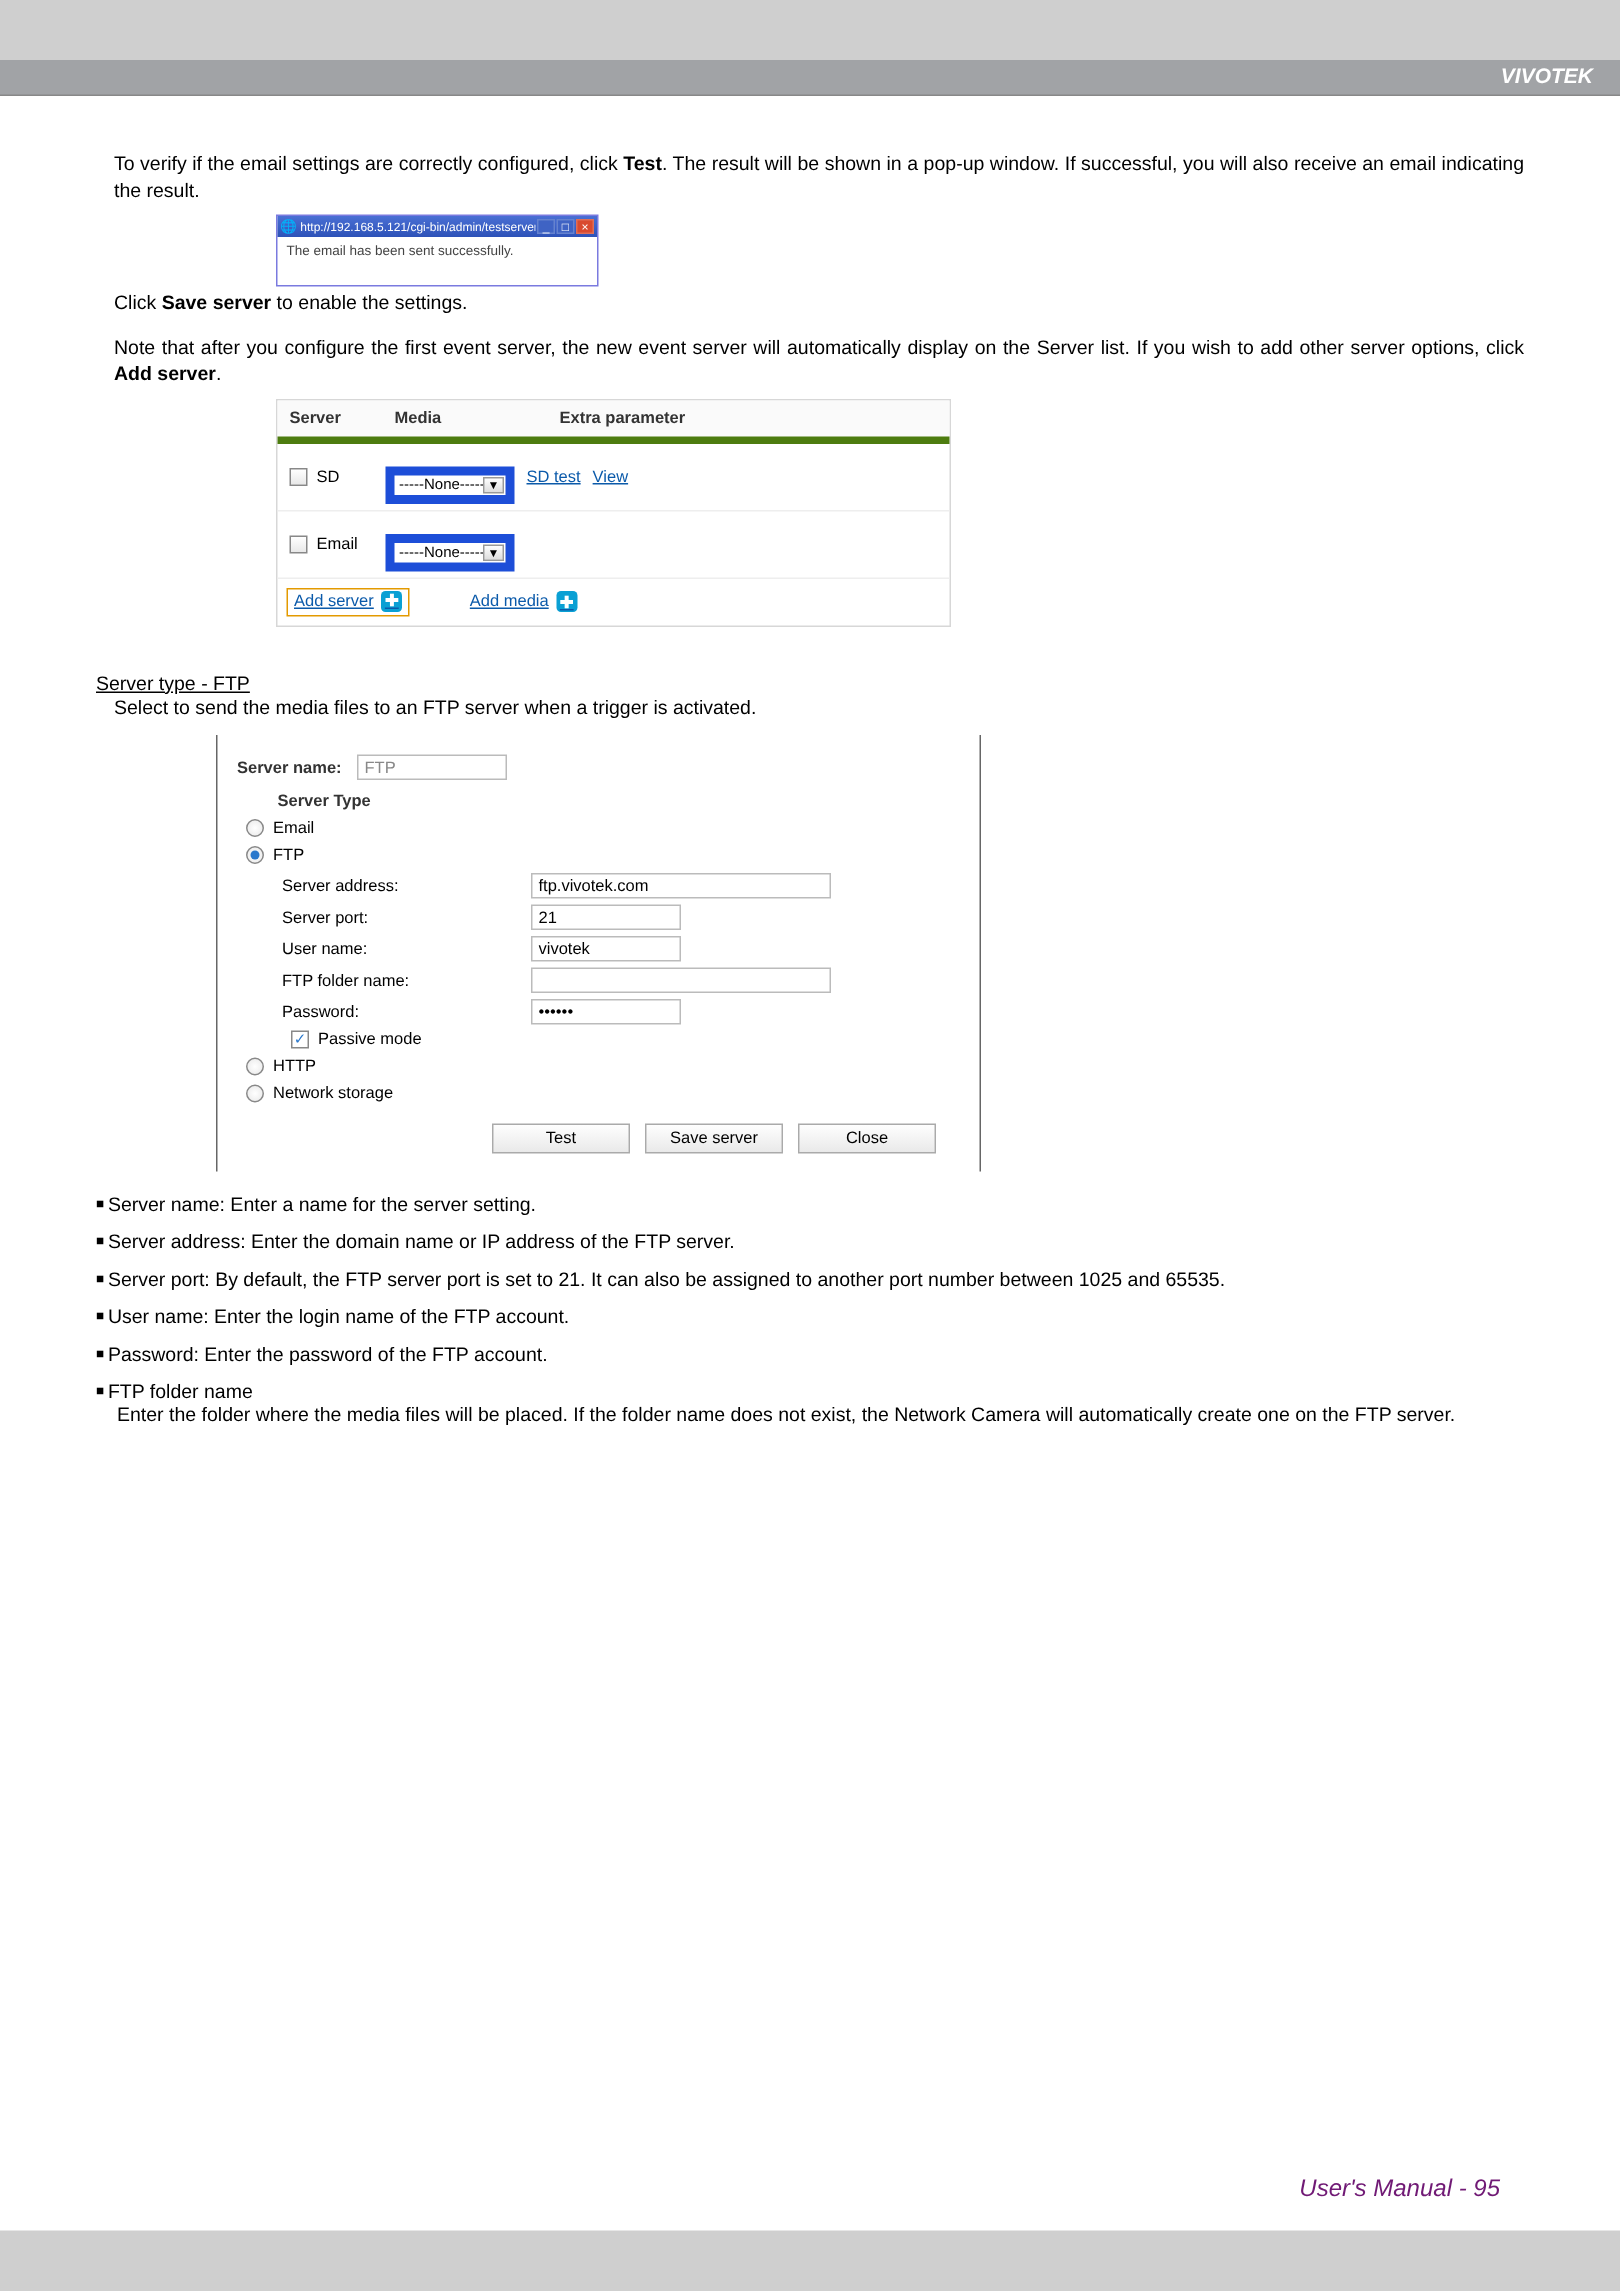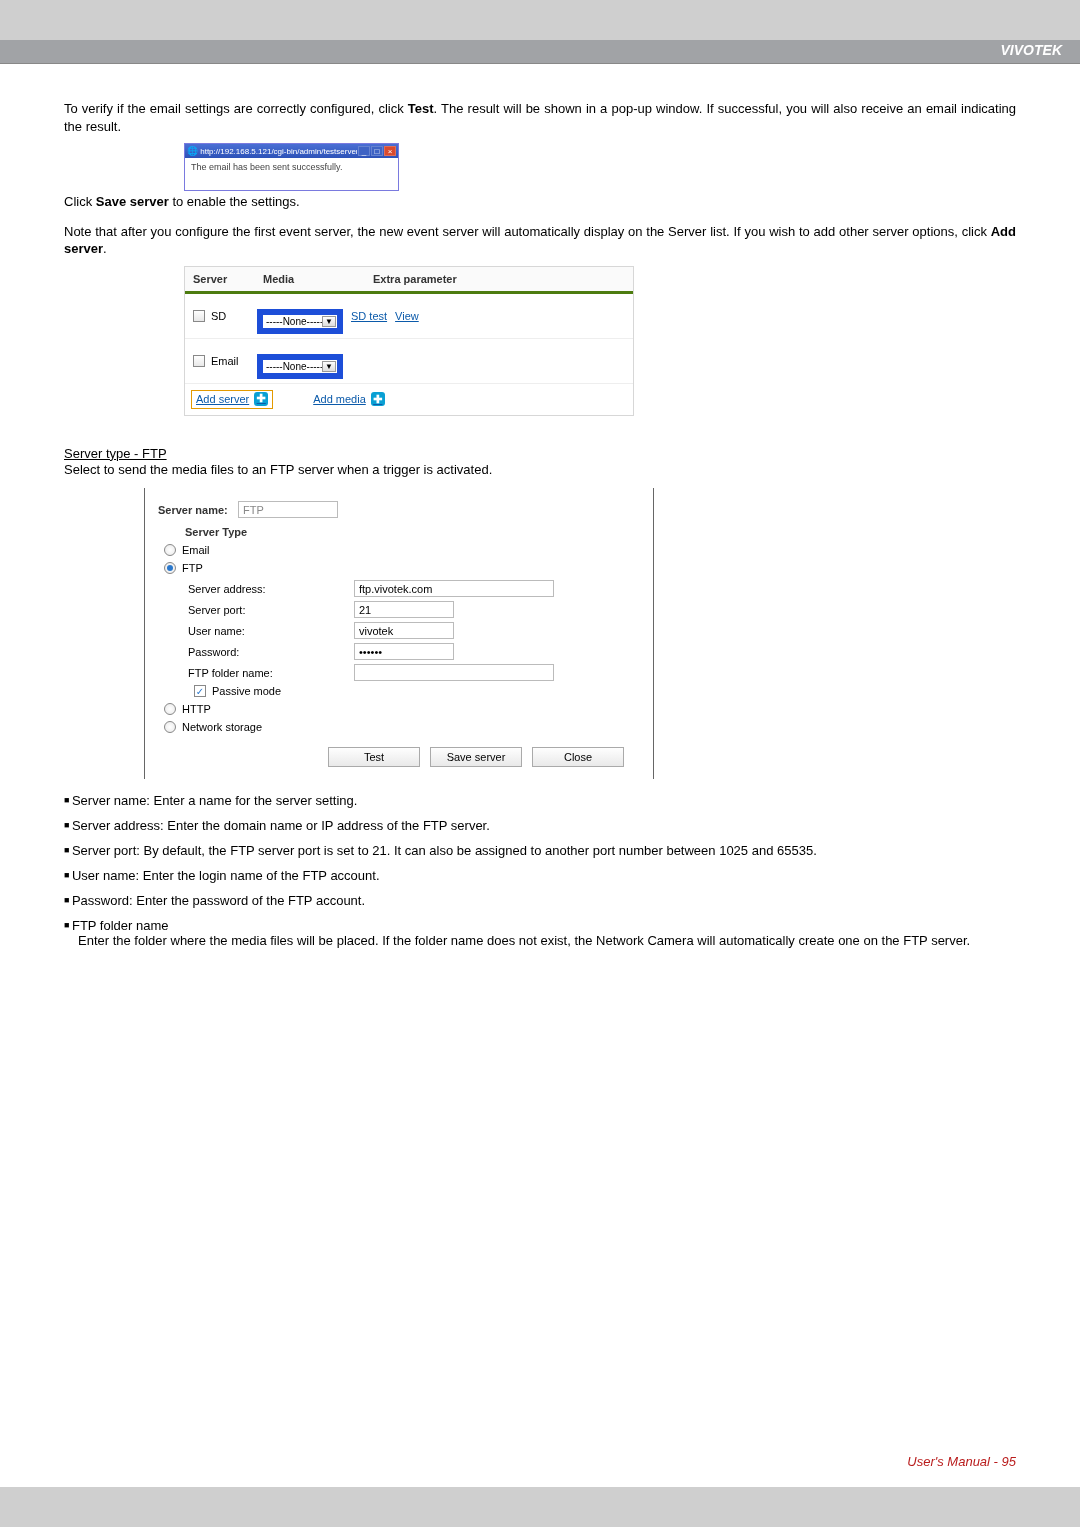--- a/index.html
+++ b/index.html
@@ -31,20 +31,21 @@
     font-weight: bold;
     font-size: 14px;
   }
   .content {
     padding: 36px 64px 20px 64px;
   }
   .para {
     text-align: justify;
     line-height: 1.35;
     margin-bottom: 8px;
+    margin-left: 12px;
   }
   b { font-weight: bold; }
   .popup-shot {
     margin: 6px 0 2px 120px;
     width: 215px;
     border: 1px solid #7a7adf;
     font-size: 9px;
     background: #fff;
   }
   .popup-title {
@@ -79,21 +80,21 @@
     width: 450px;
     border: 1px solid #d7d7d7;
     background: #fff;
     font-size: 11px;
   }
   .sl-head {
     display: flex;
     background: #fafafa;
     color: #333;
     font-weight: bold;
-    border-bottom: 3px solid #4d7c0f;
+    border-bottom: 5px solid #4d7c0f;
   }
   .sl-c1 { width: 70px; padding: 6px 8px; }
   .sl-c2 { width: 110px; padding: 6px 8px; }
   .sl-c3 { flex: 1; padding: 6px 8px; }
   .sl-row {
     display: flex;
     align-items: center;
     border-bottom: 1px solid #eee;
     padding: 4px 0;
   }
@@ -207,24 +208,24 @@
     cursor: pointer;
   }
 
   ul.desc { list-style: none; margin-top: 14px; }
   ul.desc > li { margin: 10px 0; text-align: justify; }
   ul.desc > li::before { content: "■ "; font-size: 9px; position: relative; top: -2px; }
   .sub { margin-left: 14px; display: block; }
 
   .footer {
     position: absolute;
-    right: 64px; bottom: 18px;
+    right: 80px; bottom: 18px;
     font-style: italic;
-    color: #b91c1c;
-    font-size: 13px;
+    color: #701a75;
+    font-size: 16px;
   }
 </style>
 </head>
 <body>
 
 <div class="page">
   <div class="header-stripe">
     <span class="brand">VIVOTEK</span>
   </div>
 
@@ -315,26 +316,26 @@
       </div>
       <div class="field-row">
         <span class="field-lbl">Server port:</span>
         <input class="ftp-input" style="width: 100px;" value="21">
       </div>
       <div class="field-row">
         <span class="field-lbl">User name:</span>
         <input class="ftp-input" style="width: 100px;" value="vivotek">
       </div>
       <div class="field-row">
+        <span class="field-lbl">FTP folder name:</span>
+        <input class="ftp-input field-in" value="" style="">
+      </div>
+      <div class="field-row">
         <span class="field-lbl">Password:</span>
         <input class="ftp-input" style="width: 100px;" value="••••••">
-      </div>
-      <div class="field-row">
-        <span class="field-lbl">FTP folder name:</span>
-        <input class="ftp-input field-in" value="" style="">
       </div>
       <div class="field-row" style="margin-left:36px; gap:6px;">
         <span class="chkb">✓</span>
         <span>Passive mode</span>
       </div>
 
       <div class="radio-row">
         <span class="radio"></span>
         <span>HTTP</span>
       </div>

